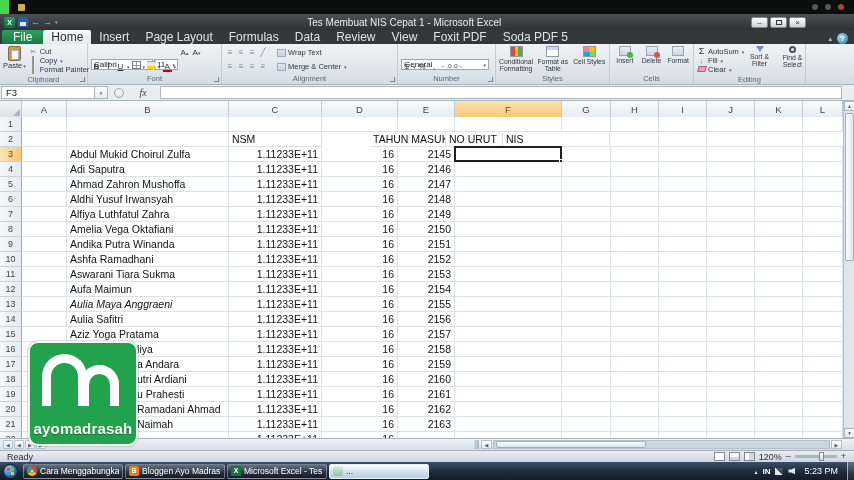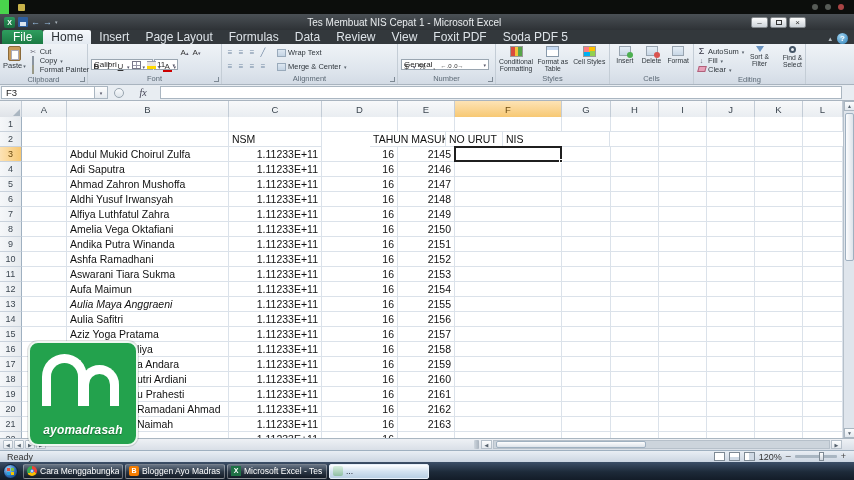--- a/index.html
+++ b/index.html
@@ -160,21 +160,21 @@
   .clock{font-size:9px;padding:0 4px;}
   .show-desktop{width:7px;height:18px;border-left:1px solid rgba(255,255,255,.55);background:linear-gradient(rgba(255,255,255,.18),rgba(255,255,255,.04));}
 
   
   .logo{position:absolute;left:28px;top:341px;width:110px;height:105px;background:#23a24d;border:2px solid #eef7f1;border-radius:10px;z-index:40;display:flex;flex-direction:column;align-items:center;box-shadow:0 0 0 1px rgba(0,0,0,.12);}
   .arches{position:relative;width:88px;height:56px;margin-top:7px;}
   .arch{position:absolute;bottom:0;border:9px solid #fff;border-bottom:none;border-radius:26px 26px 0 0;}
   .arch.a1{left:3px;width:45px;height:52px;}
   .arch.a2{left:41px;width:39px;height:41px;}
   .logo-foot{position:absolute;left:3px;bottom:0;width:8px;height:14px;background:#fff;}
-  .logo-text{margin-top:auto;margin-bottom:7px;font-style:italic;font-weight:bold;font-size:12px;color:#fff;text-shadow:0 1px 1px rgba(0,0,0,.35);letter-spacing:.2px;}
+  .logo-text{margin-top:auto;margin-bottom:7px;font-weight:bold;font-size:15px;color:#fff;text-shadow:0 1px 1px rgba(0,0,0,.35);letter-spacing:.2px;}
 </style>
 </head>
 <body>
 
 <div id="screen">
 
   <div class="recbar">
     <div class="rec-green"></div>
     <div class="rec-dot"></div>
     <div class="rec-right">
@@ -842,20 +842,28 @@
         </div>
         <div class="tb-btn">
           <span class="ic-excel">X</span>
           <span class="tb-label">Microsoft Excel - Tes...</span>
         </div>
         <div class="tb-btn active">
           <span class="ic-app"></span>
           <span class="tb-label">...</span>
         </div>
       </div>
+    <div class="tray">
+      <span class="tray-up">▴</span>
+      <span class="lang">IN</span>
+      <span class="ic-net"></span>
+      <span class="ic-vol"></span>
+      <span class="clock">5:23 PM</span>
+      <span class="show-desktop"></span>
+    </div>
   </div>
 
   <div class="logo">
     <div class="arches">
       <div class="logo-foot"></div>
       <div class="arch a1"></div>
       <div class="arch a2"></div>
     </div>
     <div class="logo-text">ayomadrasah</div>
   </div>

